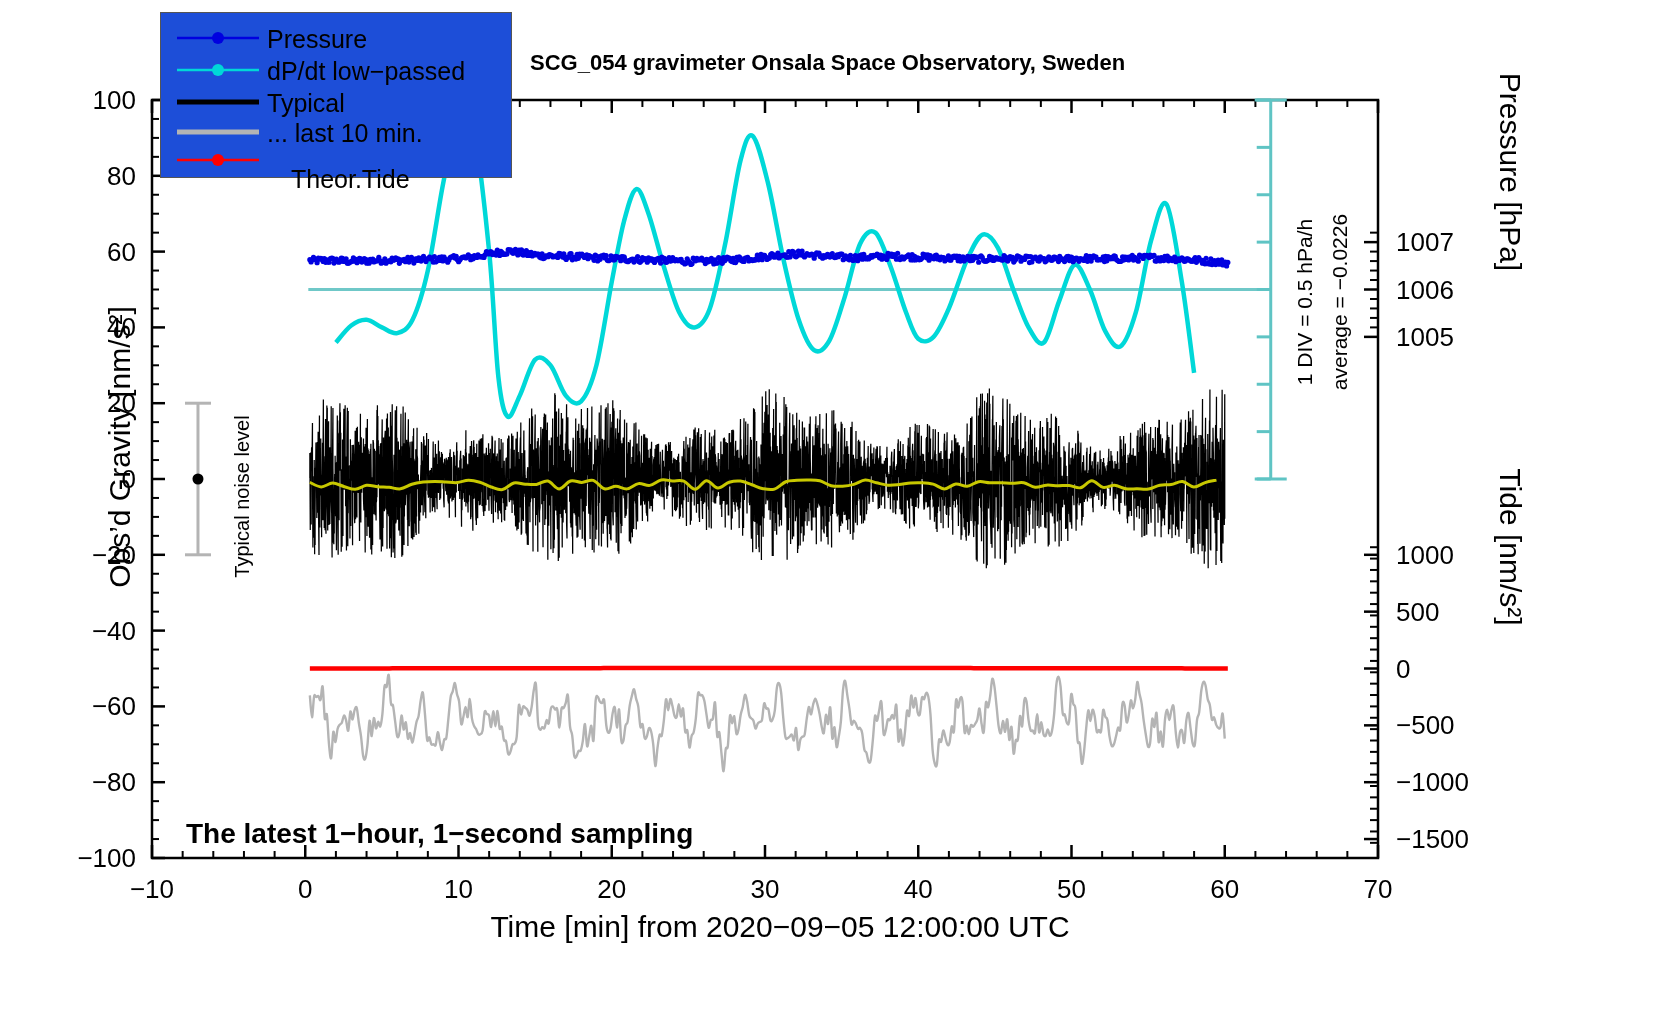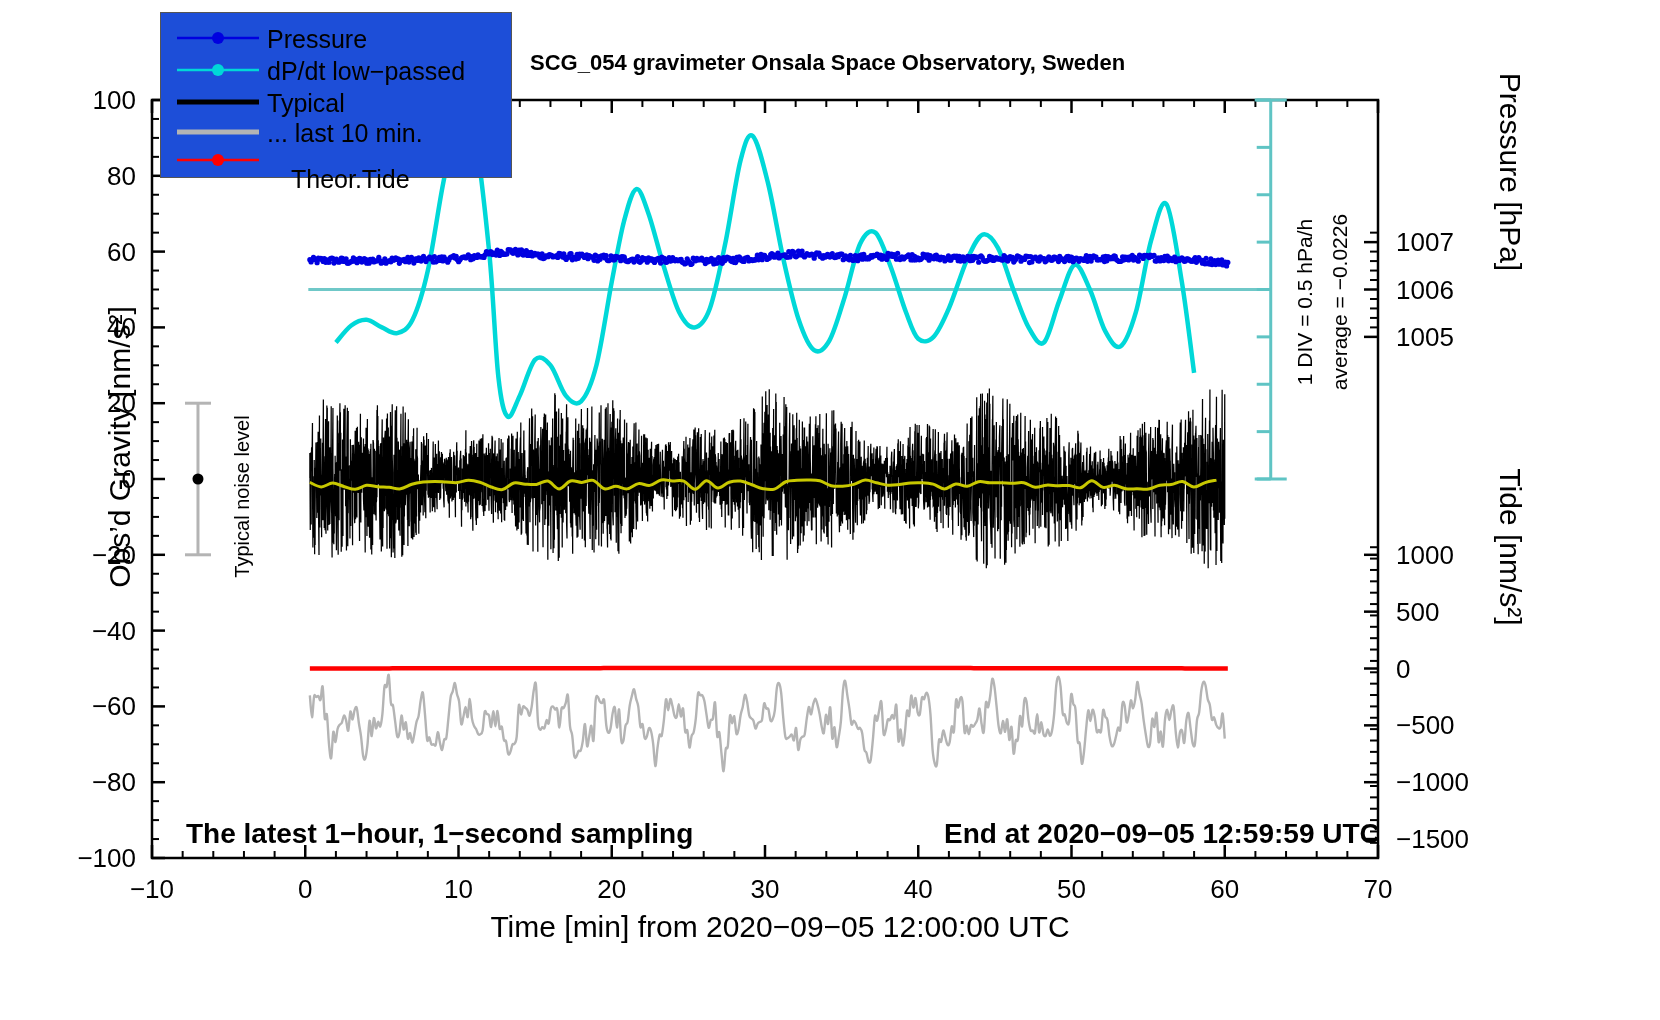--- a/index.html
+++ b/index.html
@@ -1019,21 +1019,20 @@
 
   <div class="abs tl axlab" style="left:1300px;top:155px;width:420px;text-align:center;
        transform:rotate(90deg);transform-origin:center;white-space:nowrap;">Pressure [hPa]</div>
 
   <div class="abs tl axlab" style="left:1330px;top:530px;width:360px;text-align:center;
        transform:rotate(90deg);transform-origin:center;white-space:nowrap;">Tide [nm/s²]</div>
 
   <div class="abs tl axlab" style="left:330px;top:910px;width:900px;text-align:center;white-space:nowrap;">Time [min] from 2020−09−05 12:00:00 UTC</div>
 
   <div class="abs tl annot" style="left:186px;top:818px;white-space:nowrap;">The latest 1−hour, 1−second sampling</div>
-  <div class="abs tl annot" style="left:944px;top:818px;white-space:nowrap;">End at 2020−09−05 12:59:59 UTC</div>
 
   <div class="abs tl smallrot" style="left:1190px;top:290px;width:230px;text-align:center;
        transform:rotate(-90deg);transform-origin:center;white-space:nowrap;">1 DIV = 0.5 hPa/h</div>
   <div class="abs tl smallrot" style="left:1225px;top:290px;width:230px;text-align:center;
        transform:rotate(-90deg);transform-origin:center;white-space:nowrap;">average = −0.0226</div>
   <div class="abs tl noiserot" style="left:142px;top:485px;width:200px;text-align:center;
        transform:rotate(-90deg);transform-origin:center;white-space:nowrap;">Typical noise level</div>
 
   <div class="abs" id="legendbox" style="left:160px;top:12px;width:350px;height:164px;
        background:#1d4ed8;border:1.5px solid #555;">

